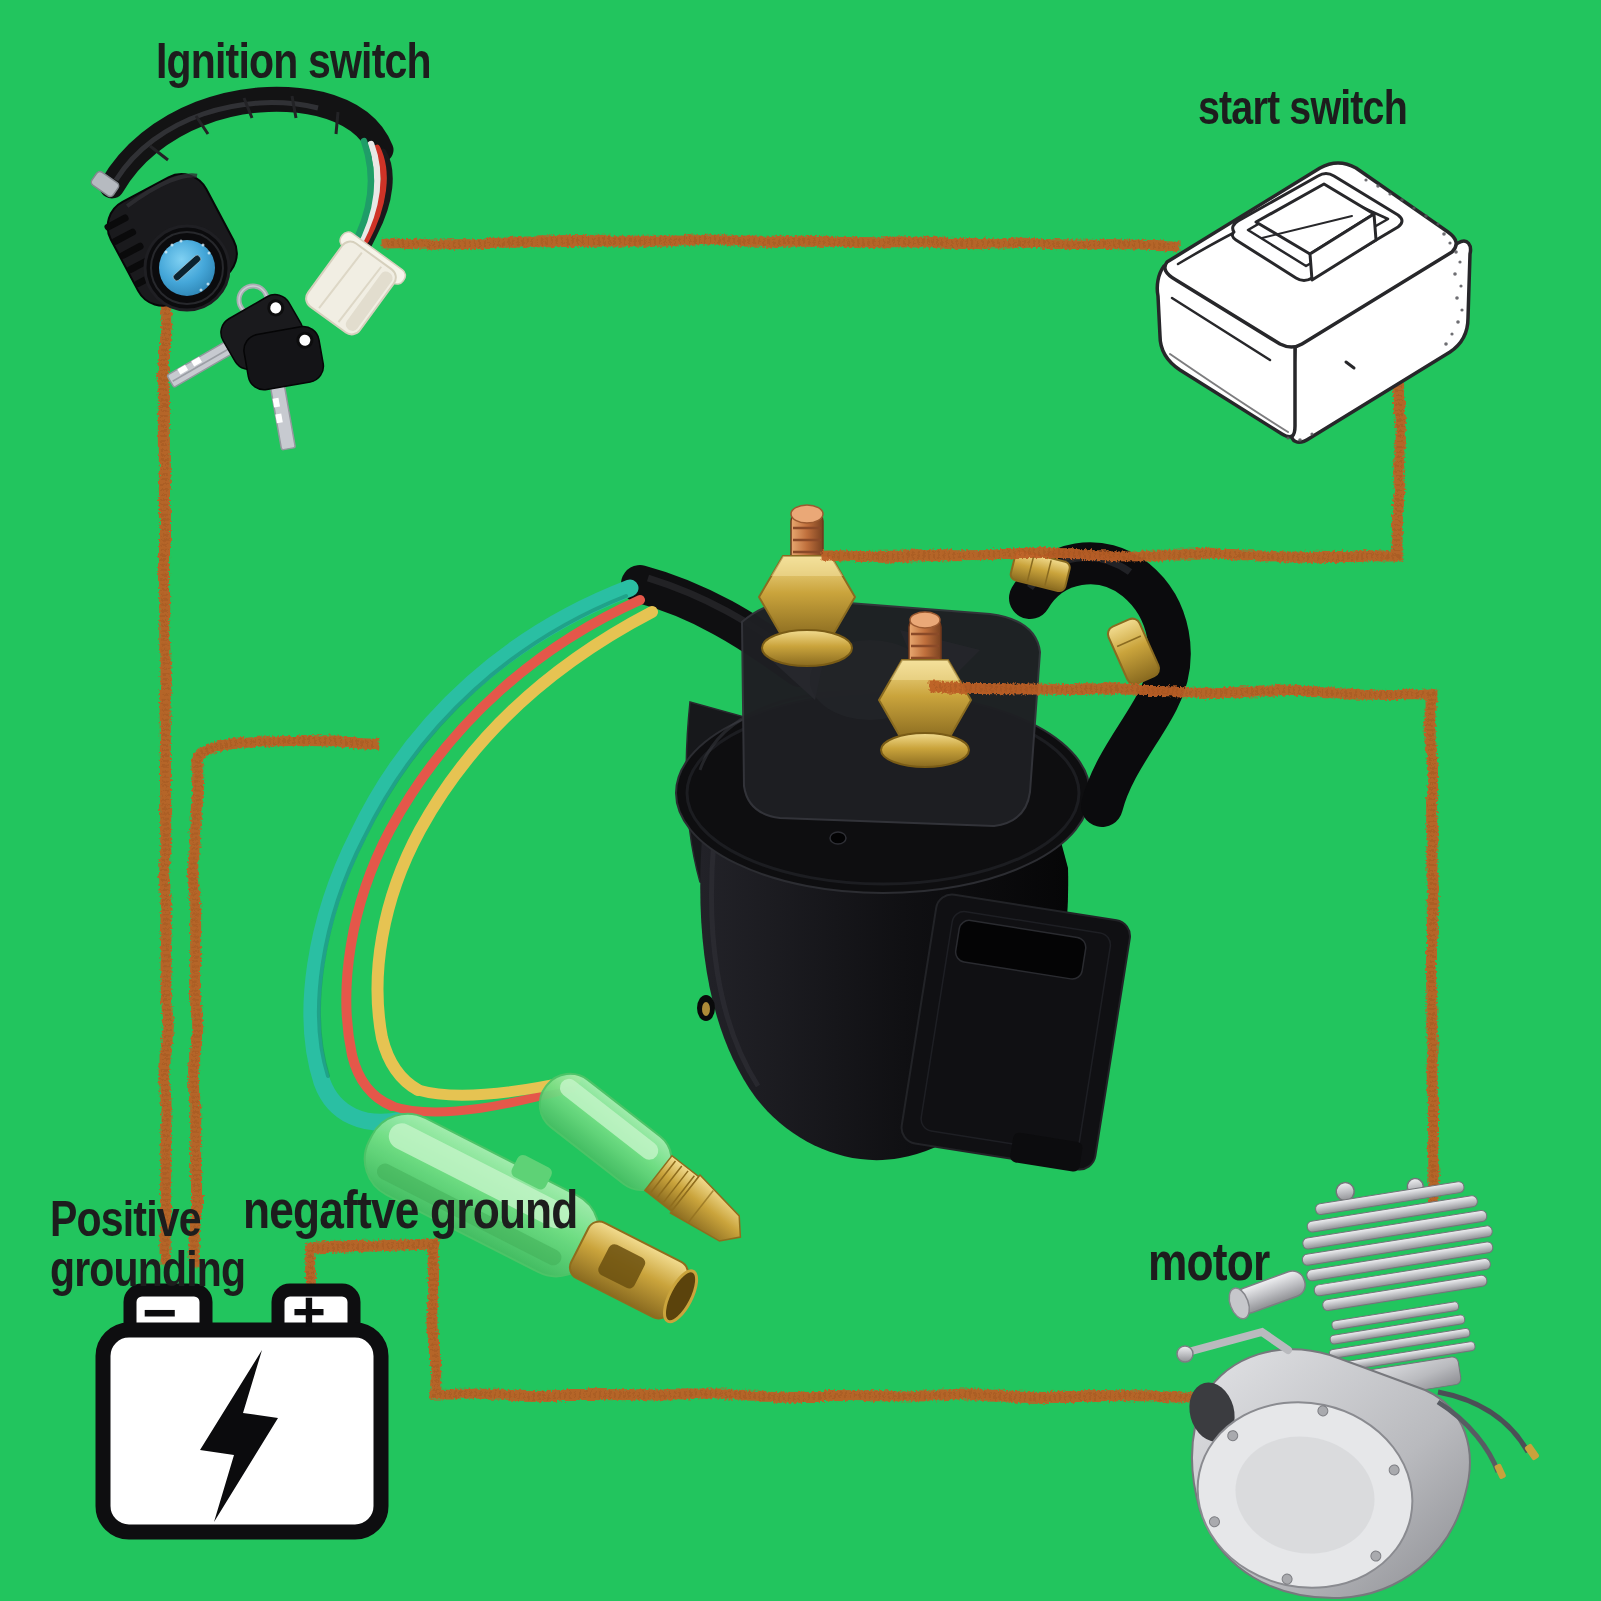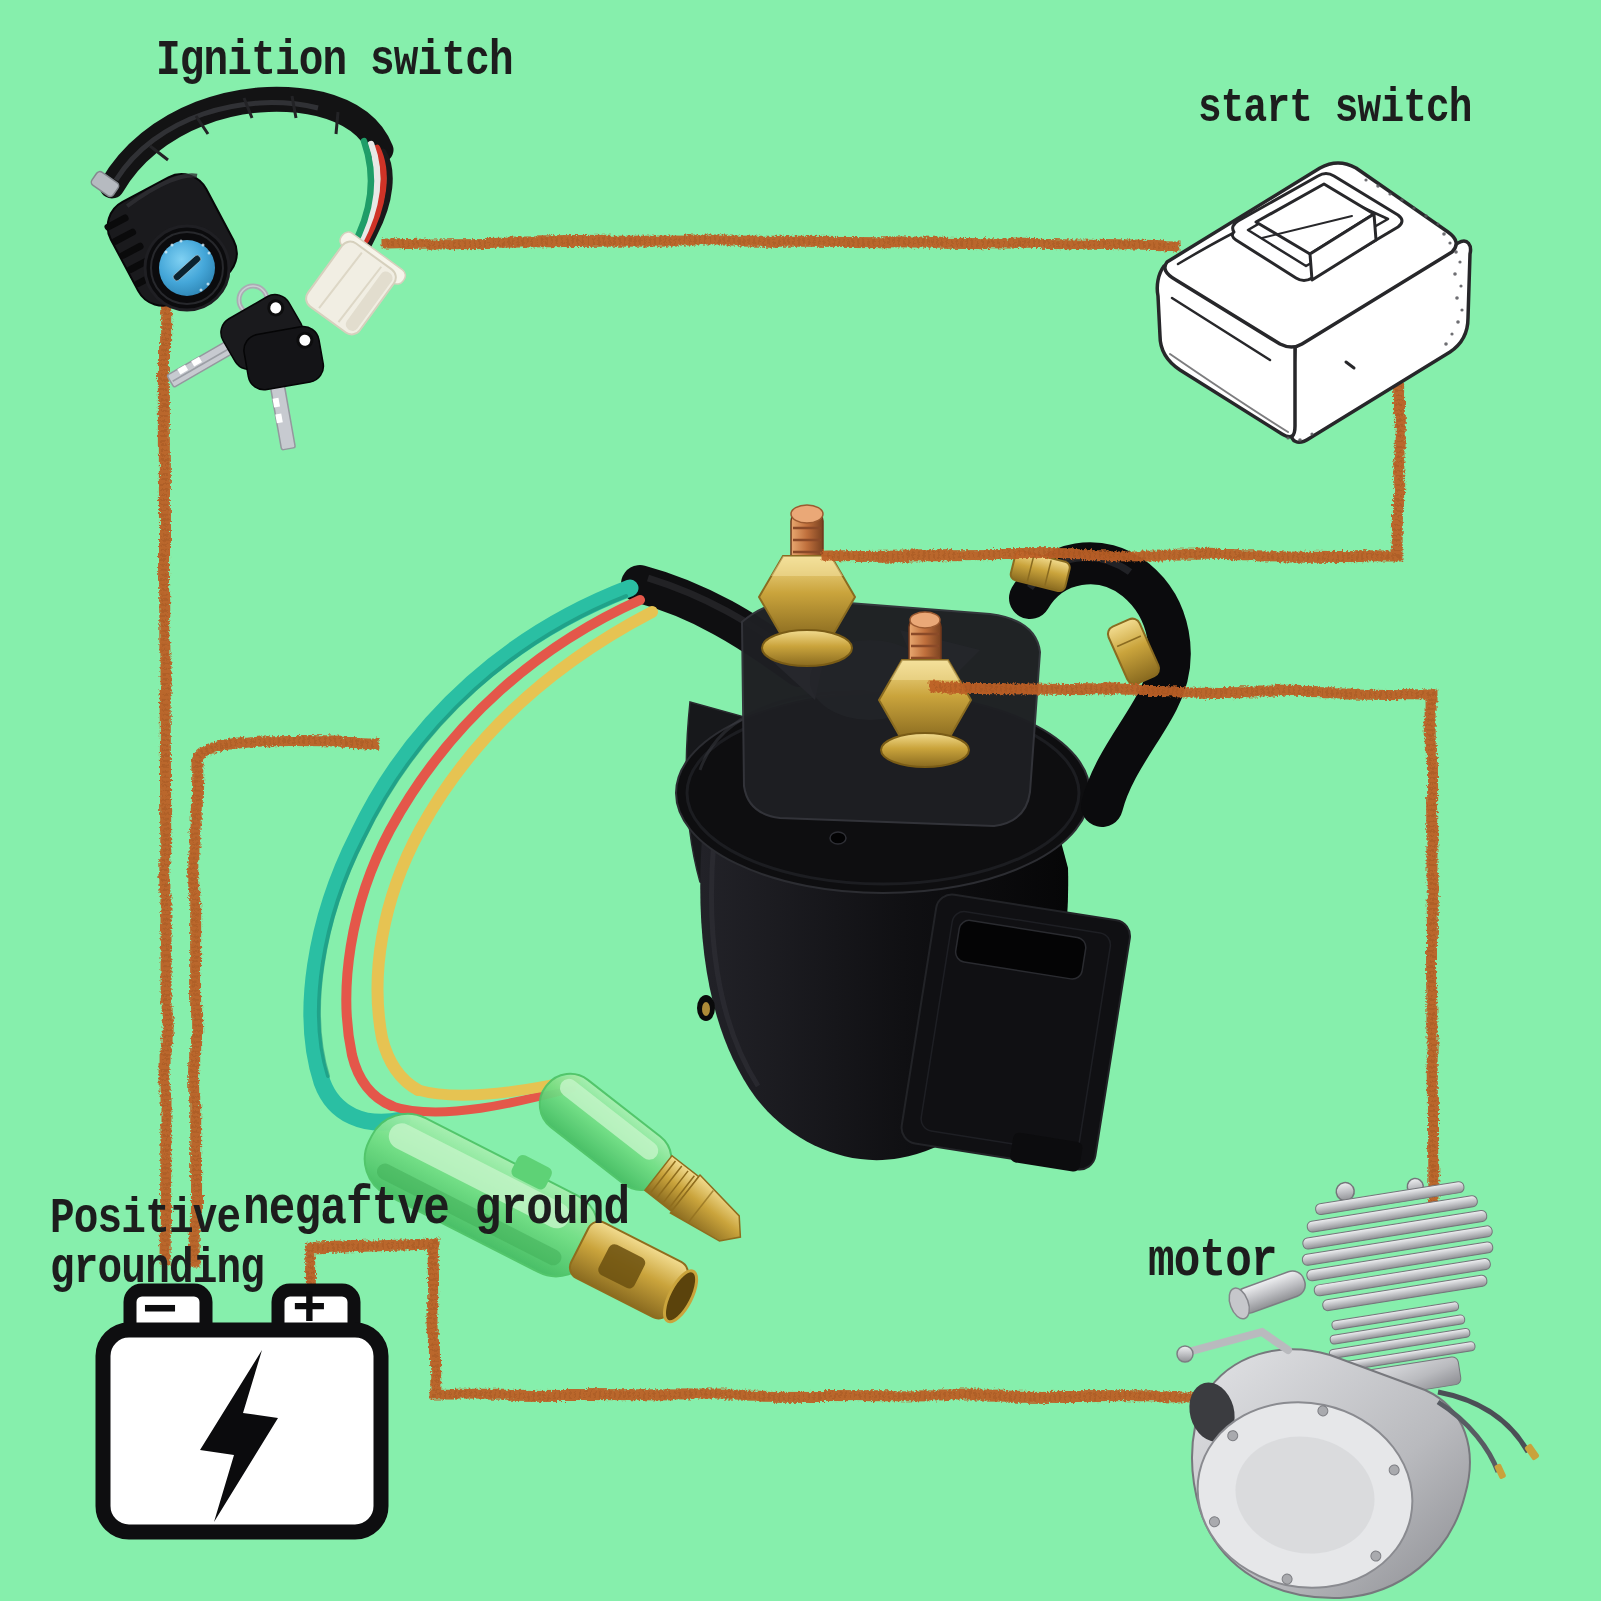--- a/index.html
+++ b/index.html
@@ -1,17 +1,17 @@
 <!DOCTYPE html>
 <html><head>
 <meta charset="utf-8">
 <style>
   html,body{margin:0;padding:0;background:#ffffff;}
-  .canvas{position:relative;width:1601px;height:1601px;background:#86efac;overflow:hidden;
-          font-family:Liberation Mono, monospace;}
+  .canvas{position:relative;width:1601px;height:1601px;background:#22c55e;overflow:hidden;
+          font-family:Liberation Sans, sans-serif;}
   .art{position:absolute;left:0;top:0;}
   .lbl{position:absolute;font-weight:700;color:#1d1d1d;letter-spacing:-1px;
        transform:scaleX(.82);transform-origin:0 0;white-space:pre-line;line-height:1.0;}
   .lbl-ignition{left:156px;top:36px;font-size:50px;}
   .lbl-start{left:1198px;top:84px;font-size:48px;}
   .lbl-positive{left:50px;top:1194px;font-size:50px;}
   .lbl-negative{left:243px;top:1182px;font-size:54px;}
   .lbl-motor{left:1148px;top:1234px;font-size:54px;}
   .sym{position:absolute;font-weight:700;color:#0c0c0e;}
   .sym-minus{left:142px;top:1278px;font-size:60px;}

